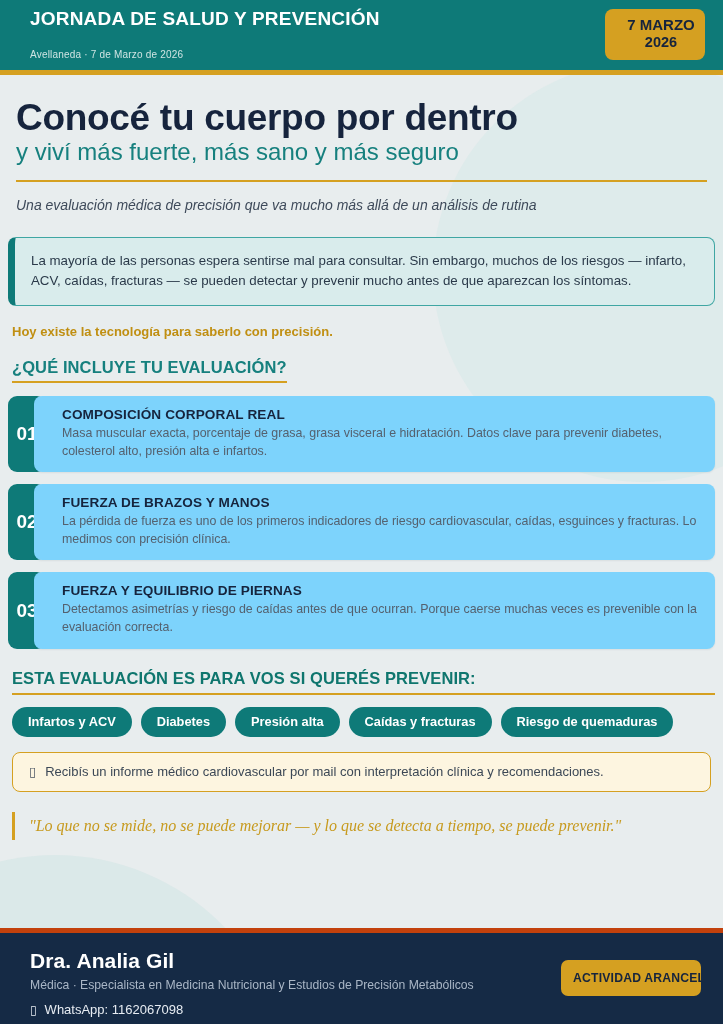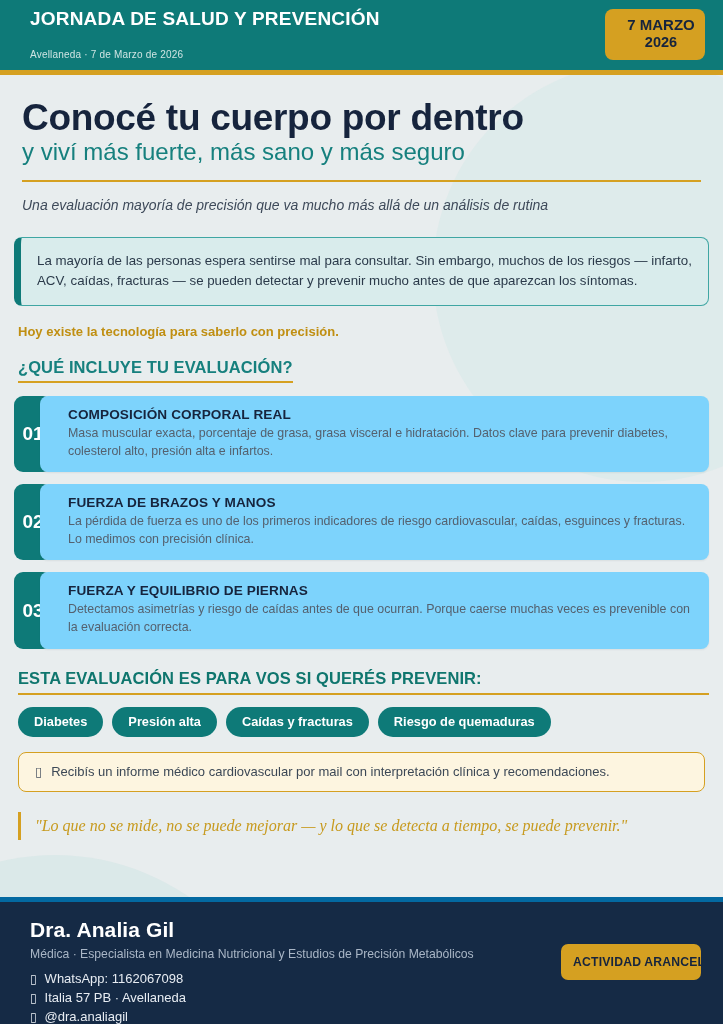--- a/index.html
+++ b/index.html
@@ -80,21 +80,21 @@
     line-height: 1.22;
     min-width: 100px;
   }
   .date-badge .d1 { font-size: 15px; font-weight: bold; display: block; }
   .date-badge .d2 { font-size: 14.5px; font-weight: bold; display: block; }
 
   
   .content {
     position: relative;
     z-index: 2;
-    padding: 0 14px;
+    padding: 0 8px;
   }
 
   
   .title-block { padding: 22px 8px 0 8px; }
   h1.main-title {
     font-size: 37px;
     font-weight: bold;
     color: #16243d;
     letter-spacing: -0.3px;
     line-height: 1.12;
@@ -271,23 +271,23 @@
     color: #c79a1e;
     line-height: 1.4;
   }
 
   
   .footer {
     position: absolute;
     left: 0;
     right: 0;
     bottom: 0;
-    height: 127px;
+    height: 96px;
     background: #152a45;
-    border-top: 5px solid #0369a1;
+    border-top: 5px solid #c2410c;
     z-index: 4;
     padding: 16px 22px 0 30px;
     display: flex;
     justify-content: space-between;
   }
   .footer-left { display: flex; flex-direction: column; }
   .doctor-name {
     color: #ffffff;
     font-size: 21px;
     font-weight: bold;
@@ -356,21 +356,21 @@
     </div>
   </div>
 
   <div class="content">
 
     
     <div class="title-block">
       <h1 class="main-title">Conocé tu cuerpo por dentro</h1>
       <div class="subtitle">y viví más fuerte, más sano y más seguro</div>
       <div class="gold-rule"></div>
-      <div class="lede">Una evaluación mayoría de precisión que va mucho más allá de un análisis de rutina</div>
+      <div class="lede">Una evaluación médica de precisión que va mucho más allá de un análisis de rutina</div>
     </div>
 
     
     <div class="callout">
       <p>La mayoría de las personas espera sentirse mal para consultar. Sin embargo, muchos de los riesgos — infarto, ACV, caídas, fracturas — se pueden detectar y prevenir mucho antes de que aparezcan los síntomas.</p>
     </div>
 
     <div class="highlight-line">Hoy existe la tecnología para saberlo con precisión.</div>
 
     
@@ -407,20 +407,21 @@
 
     </div>
 
     
     <div class="target-heading">
       <span class="th-text">ESTA EVALUACIÓN ES PARA VOS SI QUERÉS PREVENIR:</span>
       <div class="th-underline"></div>
     </div>
 
     <div class="pills">
+      <span class="pill">Infartos y ACV</span>
       <span class="pill">Diabetes</span>
       <span class="pill">Presión alta</span>
       <span class="pill">Caídas y fracturas</span>
       <span class="pill">Riesgo de quemaduras</span>
     </div>
 
     
     <div class="notice">
       <span class="notice-icon">▯</span>
       <span class="notice-text">Recibís un informe médico cardiovascular por mail con interpretación clínica y recomendaciones.</span>

